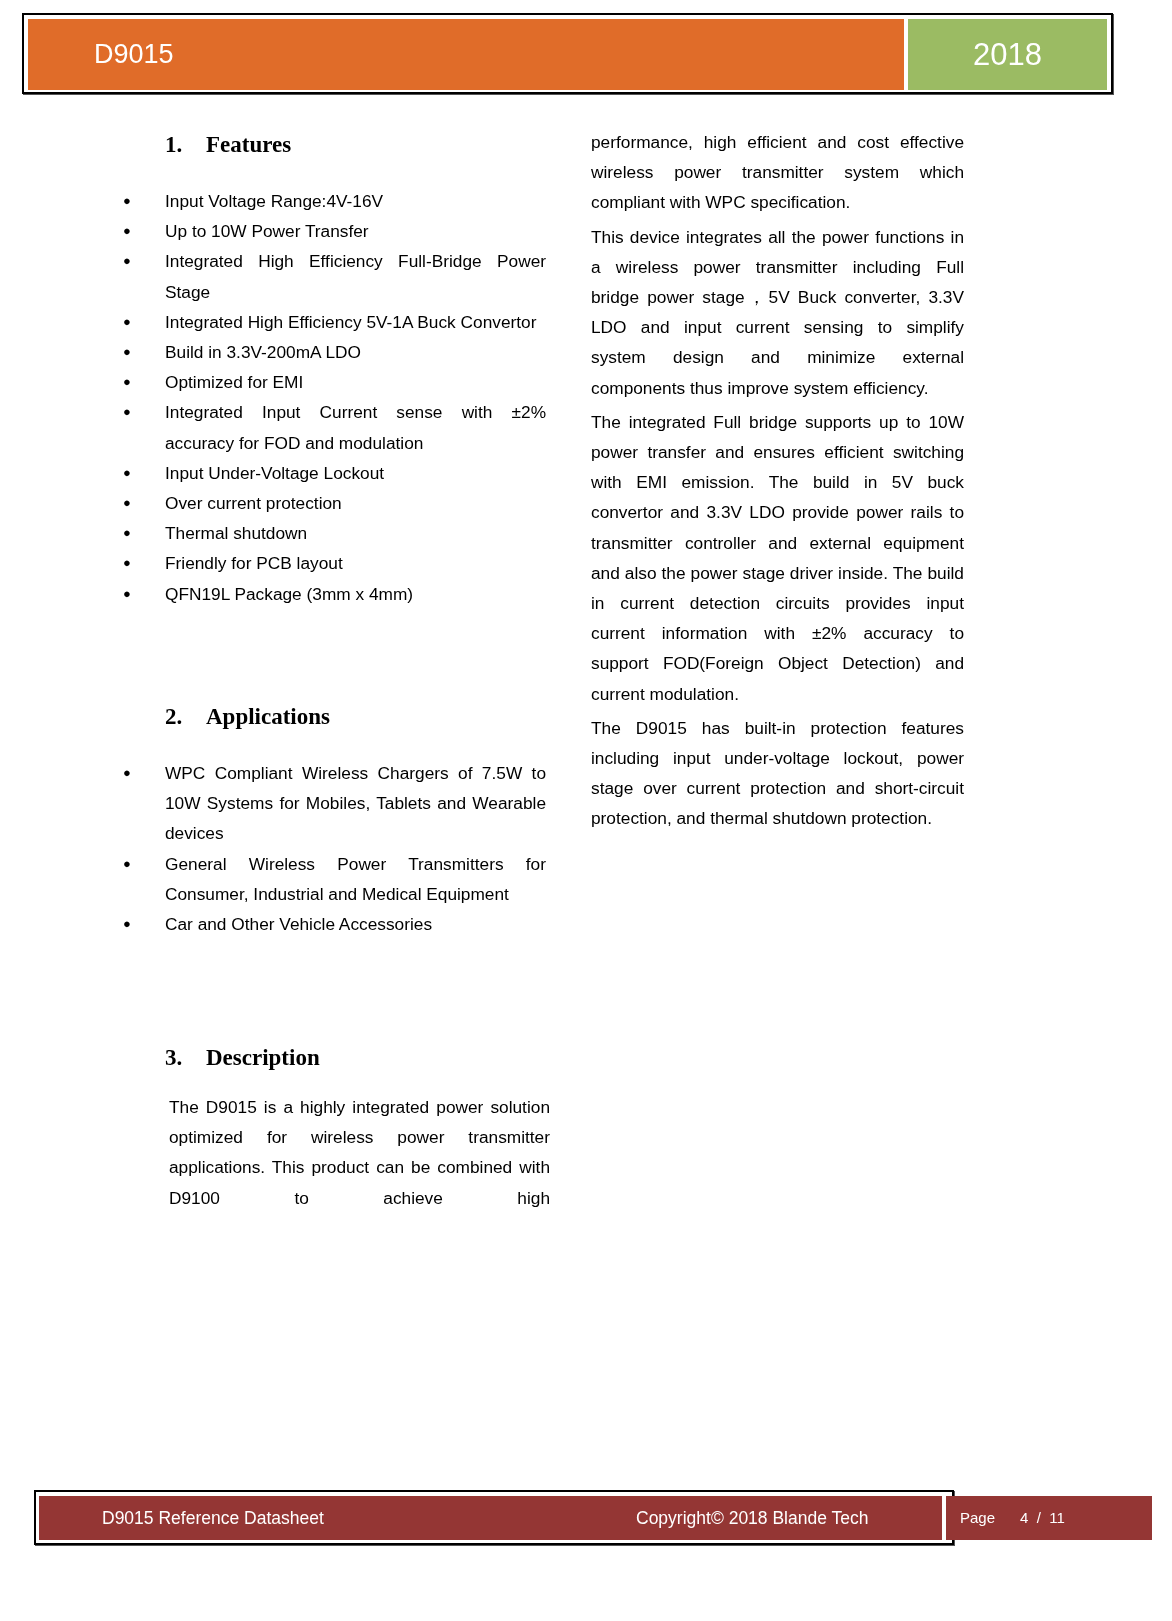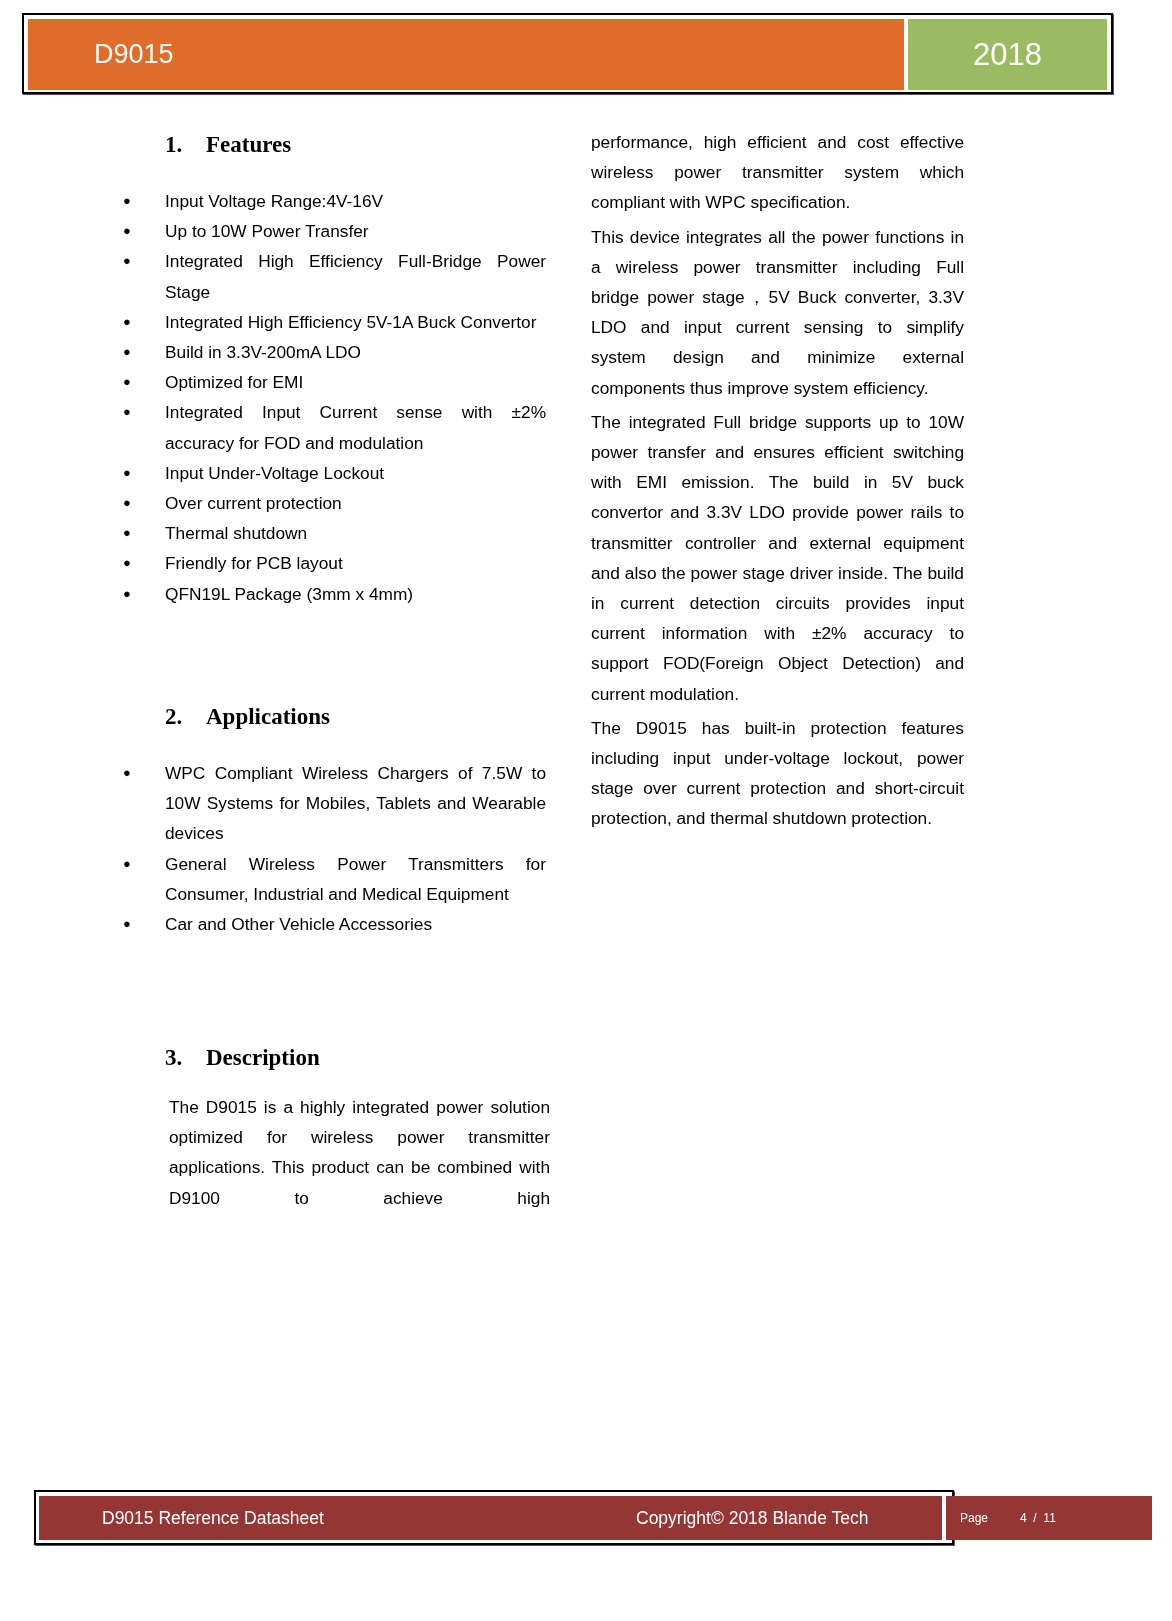--- a/index.html
+++ b/index.html
@@ -61,21 +61,21 @@
     margin-left: 28px;
   }
   .footer-left {
     position: absolute; left: 3px; top: 4px; width: 903px; height: 44px;
     background: #943634; color: #fff; font-size: 17.5px; line-height: 44px;
   }
   .footer-left .ref { position: absolute; left: 63px; }
   .footer-left .copy { position: absolute; left: 597px; }
   .footer-right {
     position: absolute; left: 910px; top: 4px; width: 206px; height: 44px;
-    background: #943634; color: #fff; font-size: 12px; line-height: 44px;
+    background: #943634; color: #fff; font-size: 15px; line-height: 44px;
   }
   .footer-right .page-label { position: absolute; left: 14px; }
   .footer-right .page-num { position: absolute; left: 74px; white-space: pre; }
 </style>
 </head>
 <body>
 
 <div class="header-frame">
   <div class="header-left">
     <span class="doc-id">D9015</span>

